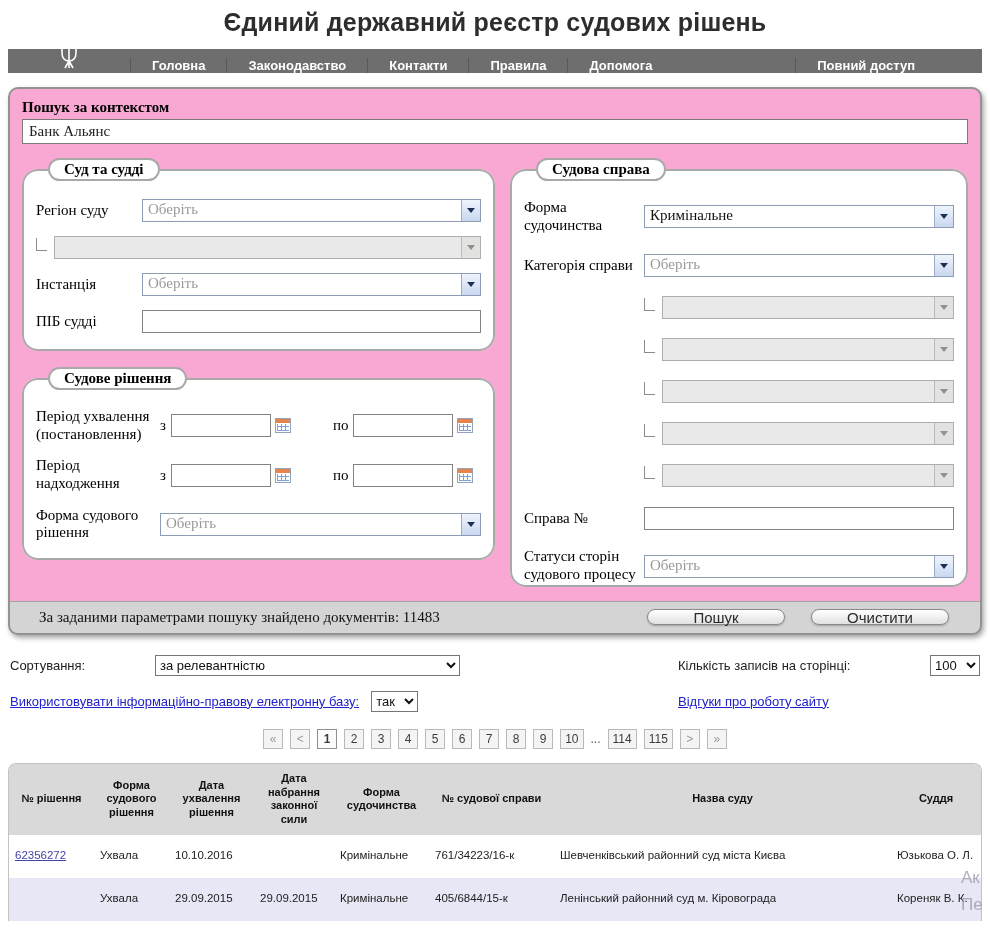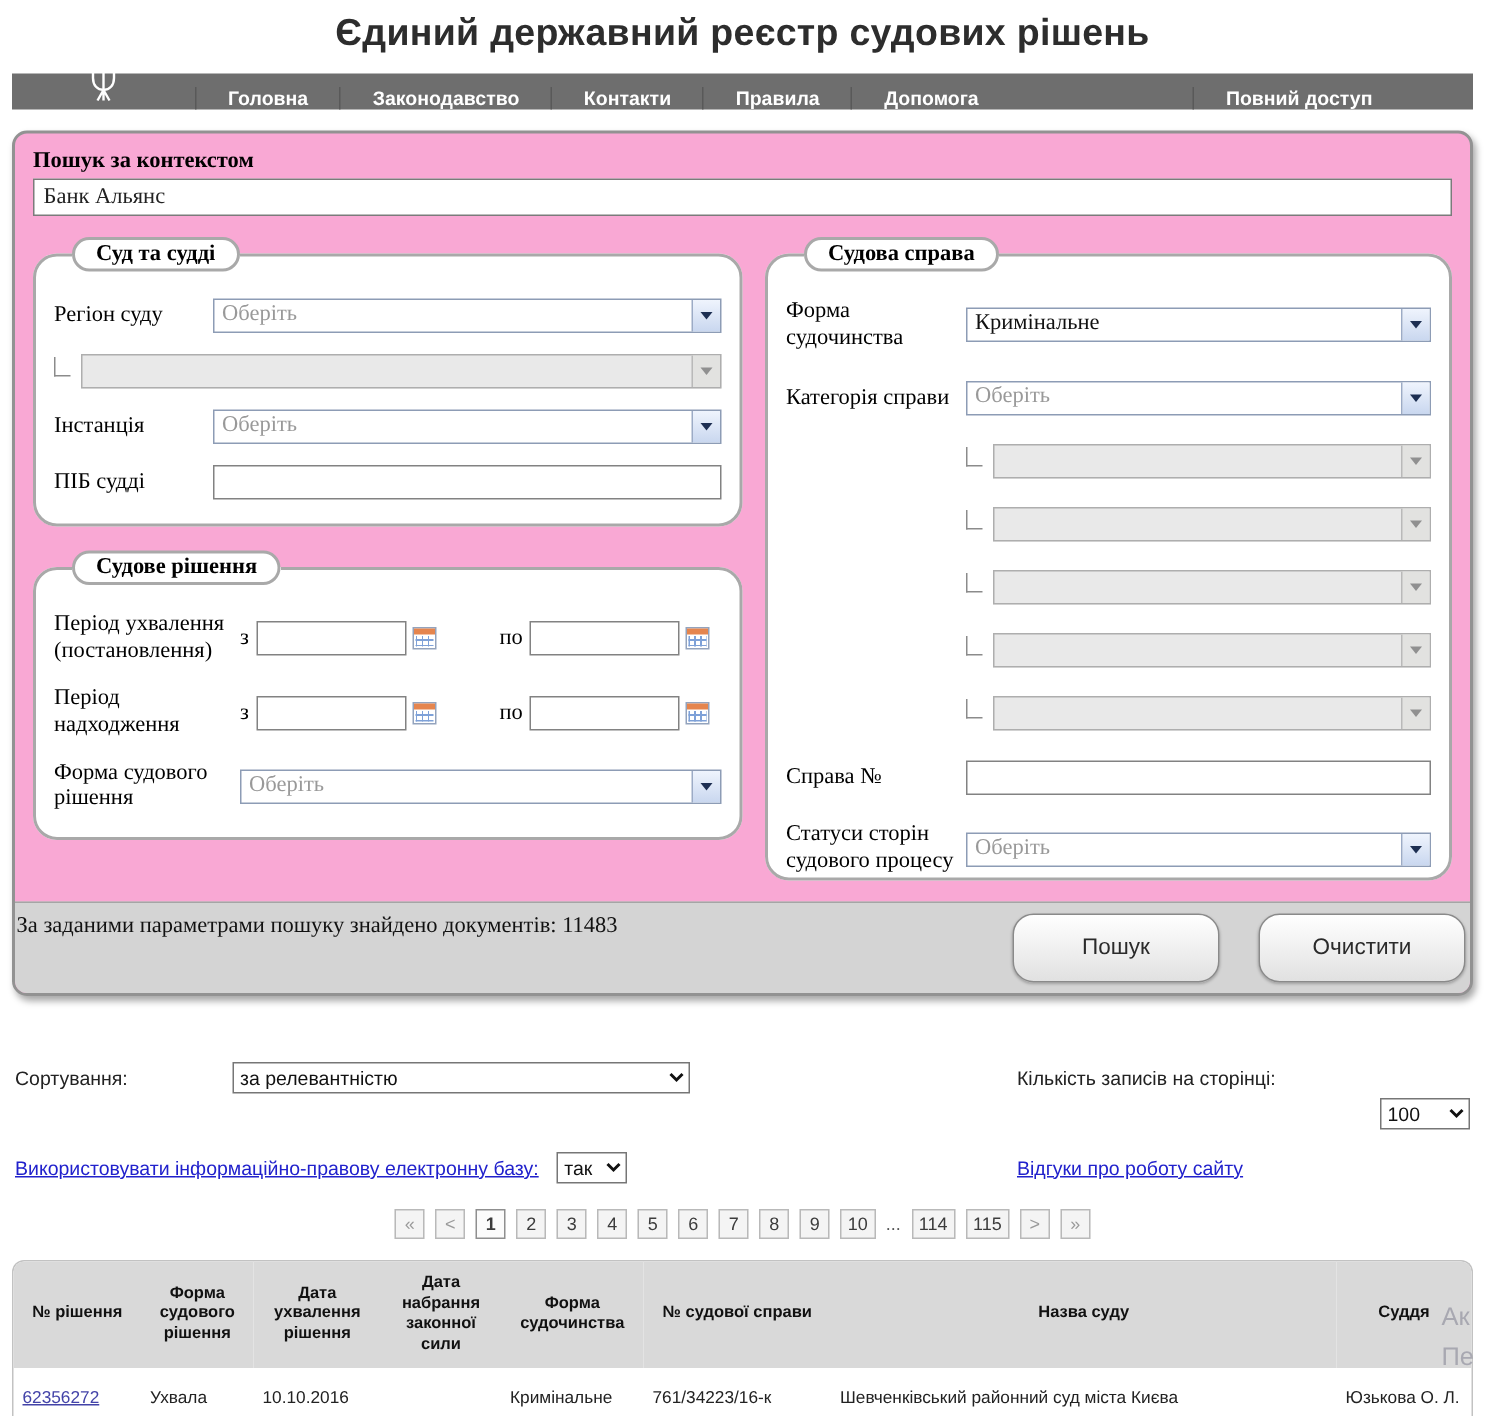--- a/index.html
+++ b/index.html
@@ -63,40 +63,40 @@
   .dlbl { font-family:"Liberation Serif", serif; font-size:15px; margin-right:5px; }
   .cal { width:16px; height:15px; border:1px solid #93a3bd; background:#fff; margin-left:4px;
          position:relative; flex-shrink:0; cursor:pointer; }
   .cal::before { content:""; position:absolute; top:0; left:0; right:0; height:4px; background:#e5854e; }
   .cal::after { content:""; position:absolute; top:5px; left:1px; right:1px; bottom:1px;
     background:
       repeating-linear-gradient(90deg,#7ea1d8 0 1px,transparent 1px 4px),
       repeating-linear-gradient(0deg,#7ea1d8 0 1px,transparent 1px 4px); }
   .togroup { margin-left:42px; display:flex; align-items:center; }
 
-  .panel-footer { background:#d4d4d4; border-top:1px solid #a5a5a5; padding:7px 1px;
-                  display:flex; align-items:flex-start; }
+  .panel-footer { background:#d4d4d4; border-top:1px solid #a5a5a5; padding:7px 29px;
+                  display:flex; align-items:center; }
   .results-text { font-family:"Liberation Serif", serif; font-size:15px; color:#111; }
-  .btn-round { min-width:138px; height:46px; border:1px solid #8a8a8a; border-radius:14px;
+  .btn-round { min-width:138px; height:16px; border:1px solid #8a8a8a; border-radius:14px;
                background:linear-gradient(#ffffff,#e1e1e1); font-size:15px; color:#2b2b2b;
                display:flex; align-items:center; justify-content:center; cursor:pointer;
                box-shadow:0 1px 2px rgba(0,0,0,.25); }
   .btn-search { margin-left:auto; }
   .btn-clear { margin-left:26px; margin-right:2px; }
 
   
   .controls { margin:20px 10px 0; font-size:13px; color:#222; }
   .c-row { display:flex; align-items:center; }
   .c-row2 { margin-top:15px; }
   .sort-label { width:145px; }
   select { font-family:"Liberation Sans", sans-serif; font-size:13px; color:#111;
            border:1px solid #767676; background:#fff; height:21px; }
   .sort-select { width:305px; }
   .right-group { margin-left:auto; width:302px; display:flex; align-items:center; justify-content:space-between; }
-  .pp-select { width:60px;margin-top:48px; }
+  .pp-select { width:50px; }
   a.plain-link { color:#2121cc; text-decoration:underline; cursor:pointer; }
   .base-select { width:47px; margin-left:12px; }
   .right-link { margin-left:auto; width:302px; }
 
   
   .pager { margin-top:17px; display:flex; justify-content:center; align-items:center; gap:7px; }
   .pg { min-width:20px; height:20px; padding:0 4px; border:1px solid #b9b9b9; background:#f4f4f4;
         font-size:12px; color:#3c3c3c; display:flex; align-items:center; justify-content:center; cursor:pointer; }
   .pg.arrow { color:#9a9a9a; }
   .pg.cur { font-weight:bold; border-color:#8f8f8f; background:#fbfbfb; }

